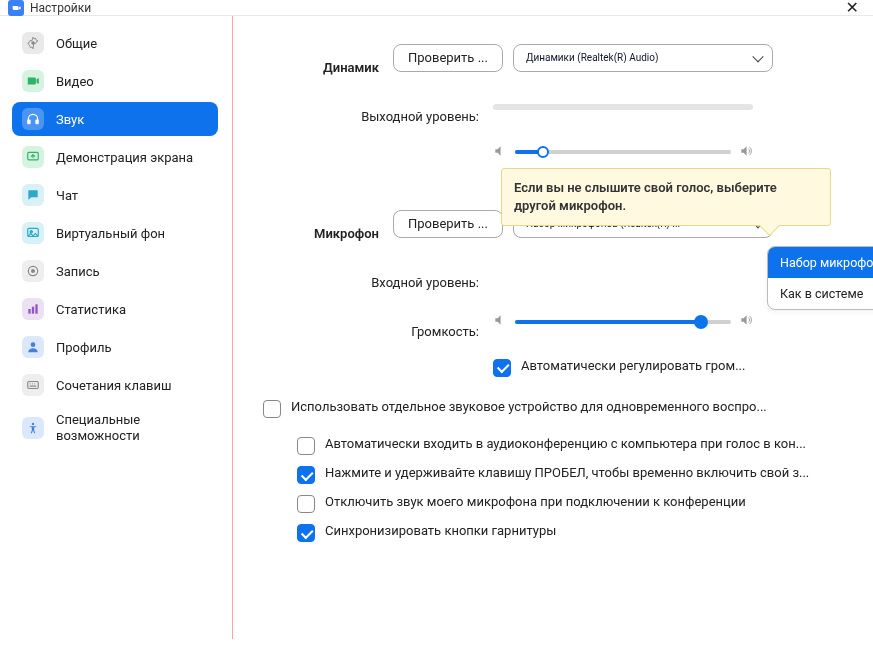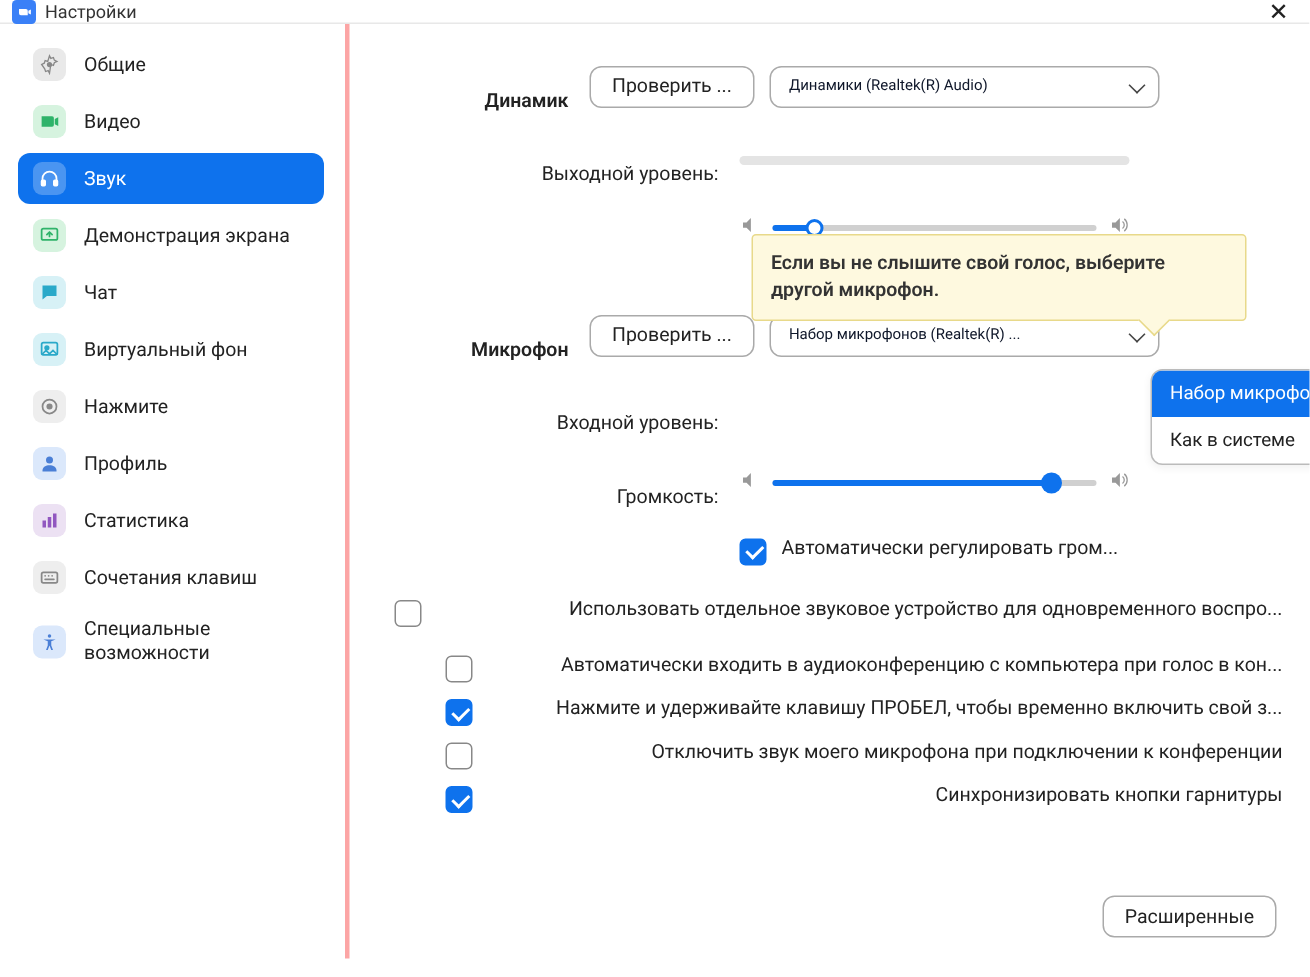--- a/index.html
+++ b/index.html
@@ -5,21 +5,21 @@
 * { box-sizing: border-box; margin: 0; padding: 0; font-family: -apple-system, BlinkMacSystemFont, "Segoe UI", Roboto, Arial, sans-serif; }
 body { width: 873px; height: 651px; background: #fff; overflow: hidden; font-size: 13px; color: #222; }
 .titlebar { height: 16px; display: flex; align-items: center; padding: 0 8px; border-bottom: 1px solid #e8e8e8; }
 .title-icon { width: 16px; height: 16px; background: #3A80F7; border-radius: 3px; display: flex; align-items: center; justify-content: center; margin-right: 6px; }
 .title-icon svg { width: 10px; height: 10px; }
 .title-text { font-size: 12px; color: #333; }
 .title-spacer { flex: 1; }
 .close-btn { font-size: 16px; cursor: pointer; padding: 2px 6px; color: #222; }
 
 .body-area { display: flex; height: 623px; }
-.sidebar { width: 233px; padding: 10px 14px 10px 12px; border-right: 3px solid #fca5a5; }
+.sidebar { width: 233px; padding: 10px 14px 10px 12px; border-right: 1px solid #fca5a5; }
 .side-item { display: flex; align-items: center; height: 34px; border-radius: 8px; padding: 0 10px; margin-bottom: 4px; cursor: pointer; font-size: 13px; color: #222; }
 .side-item.active { background: #0E72ED; color: #fff; }
 .side-item .ic { width: 22px; height: 22px; border-radius: 6px; margin-right: 12px; display: flex; align-items: center; justify-content: center; flex-shrink: 0; }
 .side-item .ic svg { width: 14px; height: 14px; }
 
 .content { flex: 1; padding: 24px 18px 12px 30px; position: relative; }
 
 .row { display: flex; align-items: center; margin-bottom: 14px; min-height: 28px; }
 .row-label { width: 130px; text-align: right; font-size: 13px; color: #222; padding-right: 14px; margin-top: 20px; }
 .row-label.bold { font-weight: 600; }
@@ -32,33 +32,33 @@
 
 .level-bar { height: 6px; background: #e4e4e4; border-radius: 3px; width: 260px; }
 
 .slider-wrap { display: flex; align-items: center; gap: 8px; width: 260px; }
 .slider-track { position: relative; flex: 1; height: 4px; background: #d0d0d0; border-radius: 2px; }
 .slider-fill { position: absolute; left: 0; top: 0; bottom: 0; background: #0E72ED; border-radius: 2px; }
 .slider-thumb { position: absolute; top: 50%; width: 14px; height: 14px; background: #0E72ED; border-radius: 50%; transform: translate(-50%, -50%); }
 .slider-thumb.empty { background: #fff; border: 2px solid #0E72ED; width: 12px; height: 12px; }
 .spk-icon { color: #888; }
 
-.tooltip { position: absolute; left: 268px; top: 140px; width: 330px; background: #FEF9DF; border: 1px solid #E8D98A; border-radius: 3px; padding: 10px 12px; font-size: 13px; line-height: 1.4; color: #333; z-index: 5; }
+.tooltip { position: absolute; left: 268px; top: 152px; width: 330px; background: #FEF9DF; border: 1px solid #E8D98A; border-radius: 3px; padding: 10px 12px; font-size: 13px; line-height: 1.4; color: #333; z-index: 5; }
 .tooltip::after { content: ""; position: absolute; bottom: -8px; left: 260px; width: 14px; height: 14px; background: #FEF9DF; border-right: 1px solid #E8D98A; border-bottom: 1px solid #E8D98A; transform: rotate(45deg); }
 
 .dd-menu { position: absolute; left: 534px; top: 230px; width: 260px; background: #fff; border: 1px solid #bbb; border-radius: 8px; overflow: hidden; z-index: 4; box-shadow: 0 2px 6px rgba(0,0,0,0.06); }
 .dd-menu .opt { padding: 8px 12px; font-size: 12.5px; cursor: pointer; }
 .dd-menu .opt.sel { background: #0E72ED; color: #fff; }
 
 .chk-row { display: flex; align-items: flex-start; gap: 10px; margin: 10px 0 10px 0; font-size: 13px; color: #222; }
 .chk-row.indent { margin-left: 34px; }
 .chk { width: 18px; height: 18px; border: 1.5px solid #888; border-radius: 4px; background: #fff; flex-shrink: 0; display: flex; align-items: center; justify-content: center; cursor: pointer; margin-top: 1px; }
 .chk.on { background: #0E72ED; border-color: #0E72ED; }
 .chk.on::after { content: ""; width: 5px; height: 9px; border-right: 2px solid #fff; border-bottom: 2px solid #fff; transform: rotate(45deg) translateY(-1px); }
-.chk-label { flex: 1; white-space: nowrap; overflow: hidden; text-overflow: ellipsis; text-align: right; }
+.chk-label { flex: 1; white-space: nowrap; overflow: hidden; text-overflow: ellipsis; }
 
 .advanced-btn { position: absolute; right: 22px; bottom: 14px; }
 
 .mic-row-wrap { position: relative; margin-top: 40px; }
 </style>
 </head>
 <body>
 
 <div class="titlebar">
   <span class="title-icon">
@@ -127,40 +127,40 @@
         </span>
       <span>Виртуальный фон</span>
     </div>
     <div class="side-item">
       <span class="ic" style="background:#eee">
           <svg viewBox="0 0 24 24">
             <circle cx="12" cy="12" r="8" fill="none" stroke="#888" stroke-width="2"></circle>
             <circle cx="12" cy="12" r="3.5" fill="#888"></circle>
           </svg>
         </span>
-      <span>Нажмите</span>
-    </div>
-    <div class="side-item">
-      <span class="ic" style="background:#dbe8fb">
-          <svg viewBox="0 0 24 24" fill="#4a7fd6">
-            <circle cx="12" cy="8" r="4"></circle>
-            <path d="M4 20c0-4 4-6 8-6s8 2 8 6v1H4z"></path>
-          </svg>
-        </span>
-      <span>Профиль</span>
+      <span>Запись</span>
     </div>
     <div class="side-item">
       <span class="ic" style="background:#ece1f3">
           <svg viewBox="0 0 24 24" fill="#9157c0">
             <rect x="4" y="12" width="4" height="8"></rect>
             <rect x="10" y="8" width="4" height="12"></rect>
             <rect x="16" y="4" width="4" height="16"></rect>
           </svg>
         </span>
       <span>Статистика</span>
+    </div>
+    <div class="side-item">
+      <span class="ic" style="background:#dbe8fb">
+          <svg viewBox="0 0 24 24" fill="#4a7fd6">
+            <circle cx="12" cy="8" r="4"></circle>
+            <path d="M4 20c0-4 4-6 8-6s8 2 8 6v1H4z"></path>
+          </svg>
+        </span>
+      <span>Профиль</span>
     </div>
     <div class="side-item">
       <span class="ic" style="background:#eee">
           <svg viewBox="0 0 24 24" fill="none" stroke="#888" stroke-width="2">
             <rect x="3" y="6" width="18" height="12" rx="2"></rect>
             <path d="M7 10h.01M11 10h.01M15 10h.01M7 14h10" stroke-linecap="round"></path>
           </svg>
         </span>
       <span>Сочетания клавиш</span>
     </div>
@@ -279,15 +279,14 @@
       <div class="chk-row indent">
         <span class="chk"></span>
         <span class="chk-label">Отключить звук моего микрофона при подключении к конференции</span>
       </div>
       <div class="chk-row indent">
         <span class="chk on"></span>
         <span class="chk-label">Синхронизировать кнопки гарнитуры</span>
       </div>
     </div>
 
-    <button class="btn-outline advanced-btn">Расширенные</button>
   </div>
 </div>
 
 </body></html>

